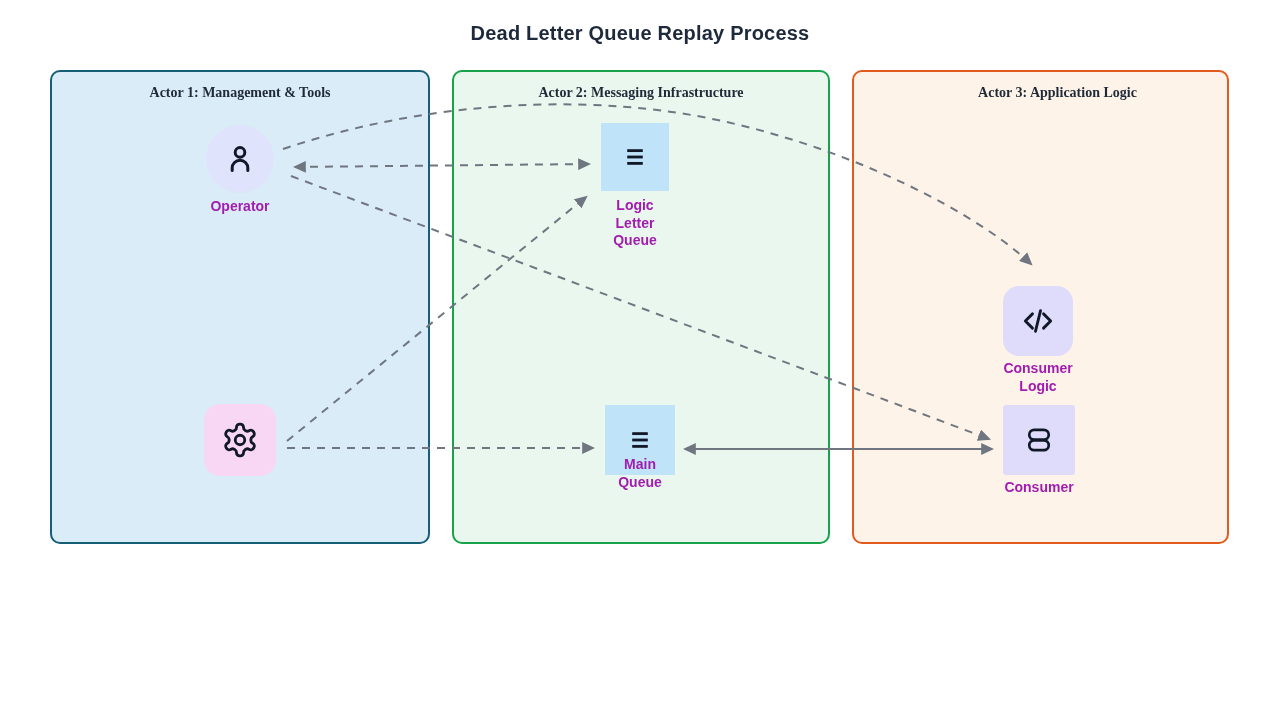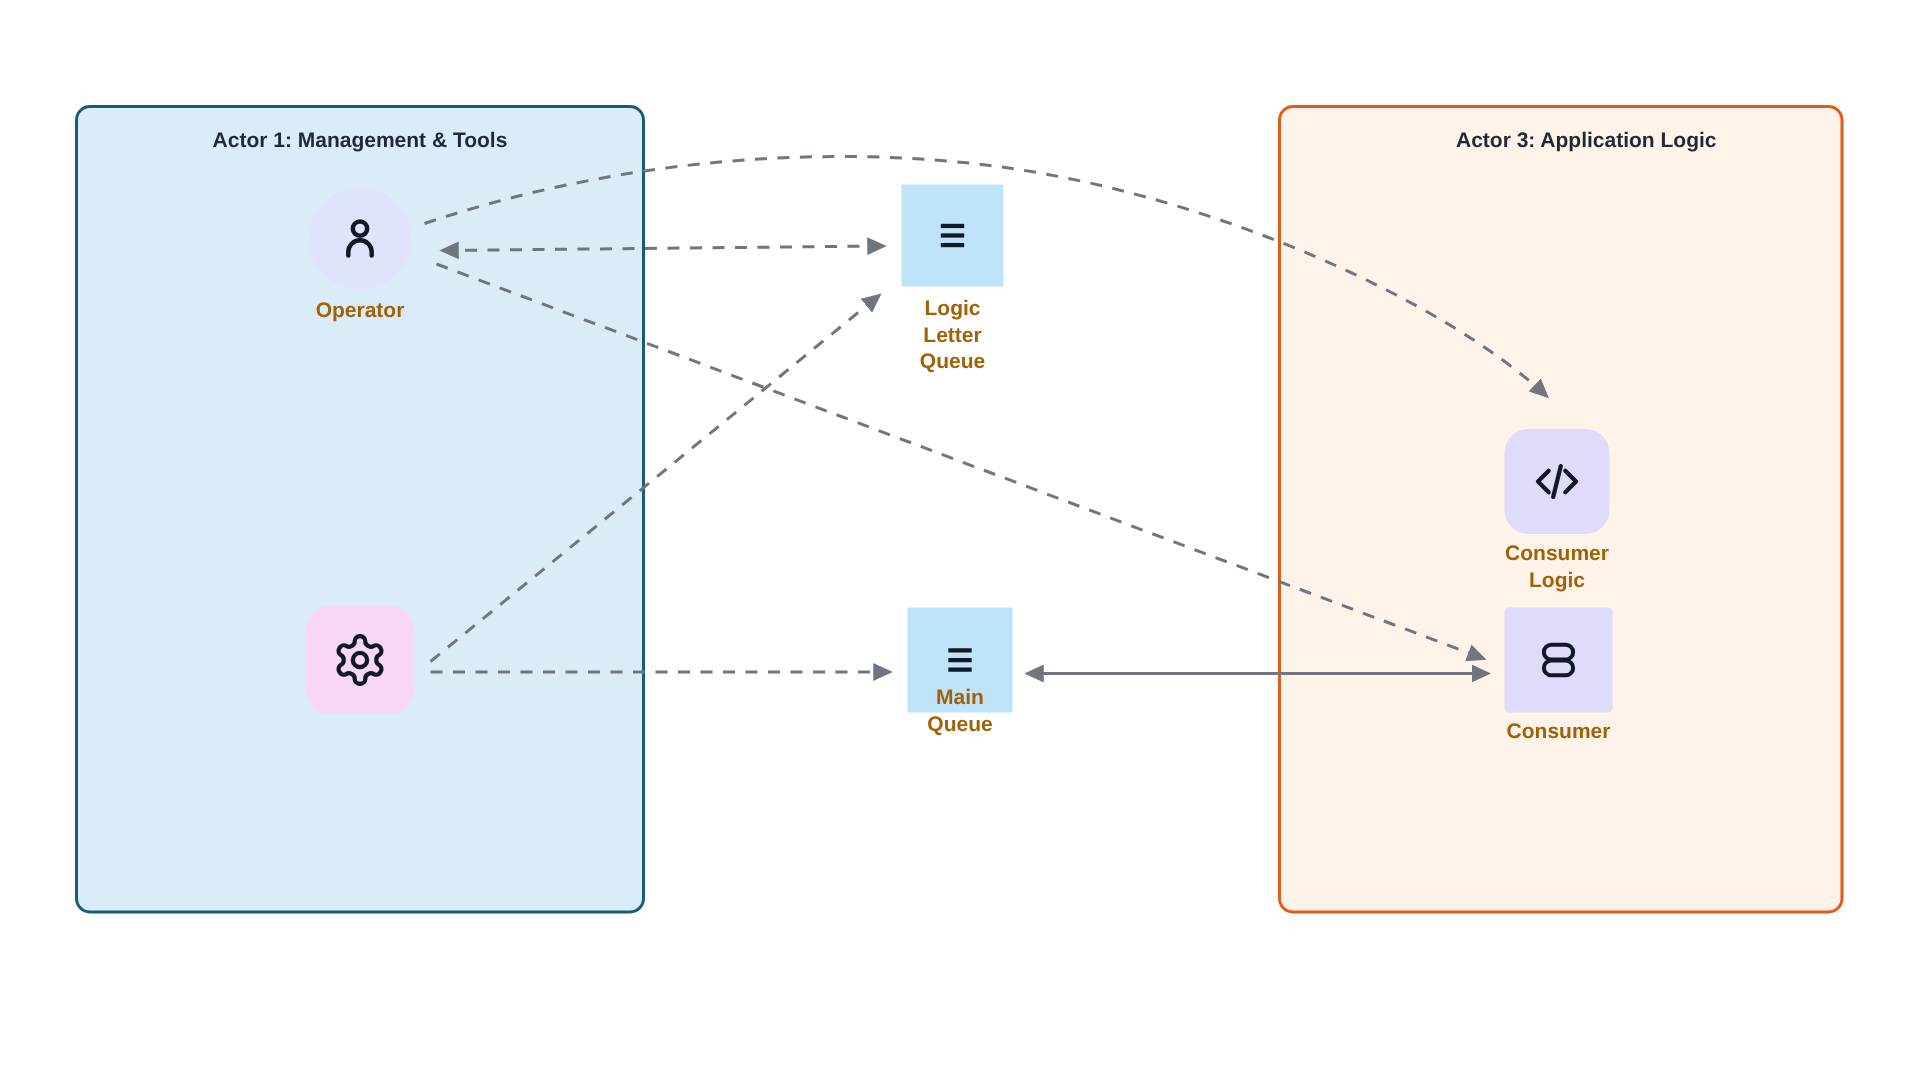--- a/index.html
+++ b/index.html
@@ -6,22 +6,22 @@
   body { width: 1280px; height: 720px; font-family: "Liberation Sans", sans-serif; }
   .canvas { position: relative; width: 1280px; height: 720px; background: #ffffff; overflow: hidden; }
 
   .title {
     position: absolute; top: 22px; left: 0; width: 100%;
     text-align: center; font-size: 20px; font-weight: 600; color: #1e293b;
     letter-spacing: 0.2px;
   }
 
   .actor {
-    position: absolute; top: 70px; height: 539px;
-    border: 2px solid; border-radius: 10px; box-sizing: border-box; z-index: 1;
+    position: absolute; top: 70px; height: 474px;
+    border: 2px solid; border-radius: 10px; box-sizing: border-box; z-index: 1; font-family: Liberation Serif, serif;
   }
   .actor-header {
     margin-top: 13px; text-align: center;
     font-size: 14px; font-weight: 700; color: #1f2937;
   }
   .actor1 { left: 50px;  width: 380px; background: #dbecf9; border-color: #155e75; }
   .actor2 { left: 452px; width: 378px; background: #e9f7ee; border-color: #16a34a; }
   .actor3 { left: 852px; width: 377px; background: #fdf3e8; border-color: #e25a1c; padding-left: 34px; }
 
   svg.edges { position: absolute; left: 0; top: 0; z-index: 2; pointer-events: none; }
@@ -32,43 +32,47 @@
   .node svg { display: block; }
   .shape-operator { left: 206px; top: 125px; width: 68px; height: 68px; border-radius: 50%; background: #dfe3fb; }
   .shape-replay   { left: 204px; top: 404px; width: 72px; height: 72px; border-radius: 16px; background: #f8d7f4; }
   .shape-dlq      { left: 601px; top: 123px; width: 68px; height: 68px; background: #bfe4fa; }
   .shape-mainq    { left: 605px; top: 405px; width: 70px; height: 70px; background: #bfe4fa; }
   .shape-clogic   { left: 1003px; top: 286px; width: 70px; height: 70px; border-radius: 16px; background: #dfdcfb; }
   .shape-consumer { left: 1003px; top: 405px; width: 72px; height: 70px; border-radius: 3px; background: #dfdcfb; }
 
   .node-label {
     position: absolute; z-index: 3; text-align: center;
-    font-size: 14px; font-weight: 700; color: #a16207;
+    font-size: 14px; font-weight: 700; color: #a21caf;
     line-height: 17.5px; white-space: pre-line;
   }
   .label-operator { left: 175px; top: 198px; width: 130px; }
   .label-replay   { left: 175px; top: 478px; width: 130px; }
   .label-dlq      { left: 575px; top: 197px; width: 120px; }
   .label-mainq    { left: 580px; top: 456px; width: 120px; }
   .label-clogic   { left: 973px; top: 360px; width: 130px; }
   .label-consumer { left: 974px; top: 479px; width: 130px; }
 
   .caption {
     position: absolute; top: 661px; left: 0; width: 100%;
     text-align: center; font-size: 15px; color: #374151;
   }
 </style>
 </head>
 <body>
 
 <div class="canvas">
 
+  <div class="title">Dead Letter Queue Replay Process</div>
 
   <div class="actor actor1">
     <div class="actor-header">Actor 1: Management &amp; Tools</div>
+  </div>
+  <div class="actor actor2">
+    <div class="actor-header">Actor 2: Messaging Infrastructure</div>
   </div>
   <div class="actor actor3">
     <div class="actor-header">Actor 3: Application Logic</div>
   </div>
 
   <svg class="edges" width="1280" height="720" viewBox="0 0 1280 720">
     <defs>
       <marker id="ah" viewBox="0 0 12 11" markerWidth="13" markerHeight="12" refX="10" refY="5.5" orient="auto-start-reverse" markerUnits="userSpaceOnUse">
         <path d="M0 0 L12 5.5 L0 11 Z" fill="#6f7680"></path>
       </marker>

